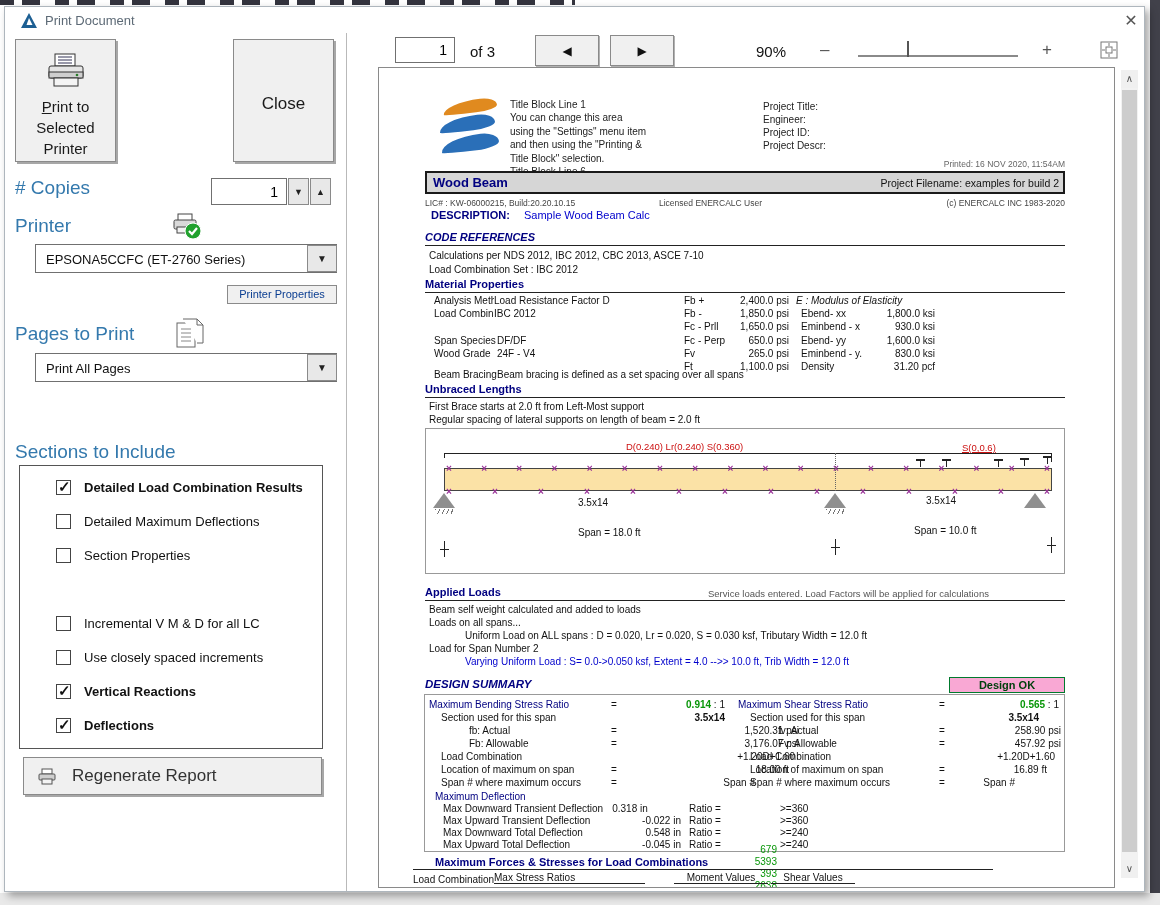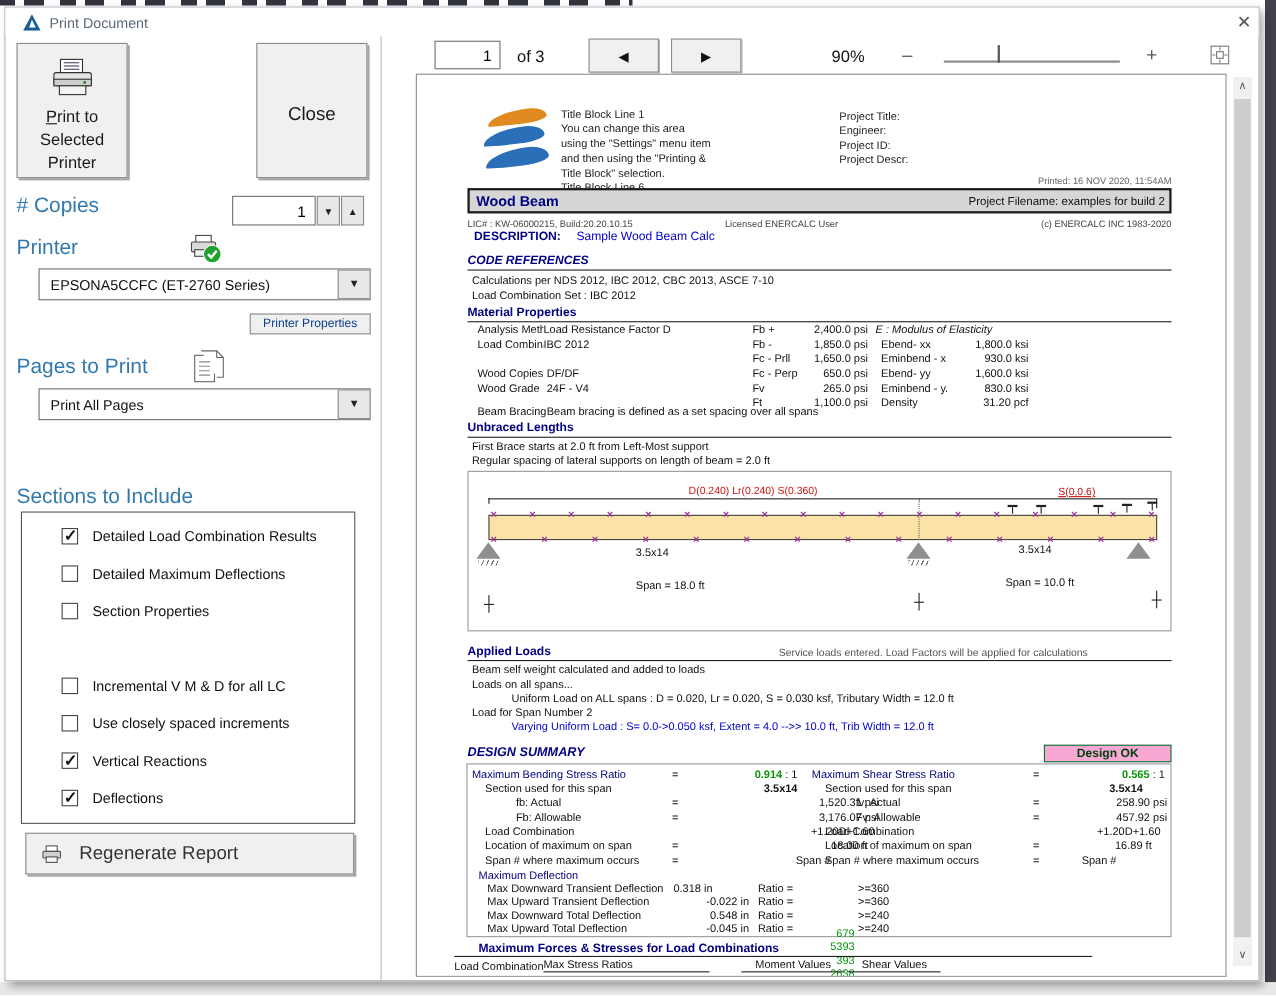--- a/index.html
+++ b/index.html
@@ -22,21 +22,21 @@
   
   .bigbtn{background:#f0f0f0;border:1px solid #8a8a8a;box-shadow:2px 2px 0 rgba(60,60,60,0.45);
     text-align:center;color:#1a1a1a;font-size:15px;cursor:pointer;}
   .blue-label{color:#3479ad;font-size:19px;}
   .win-border{border:1px solid #707070;background:#fff;}
   .dd-arrow{background:#e8e8e8;border:1px solid #8a8a8a;color:#222;text-align:center;cursor:pointer;}
   .smallbtn{background:#f0f0f0;border:1px solid #8a8a8a;font-size:11px;color:#0a3d91;text-align:center;cursor:pointer;}
   .chk{position:absolute;left:18px;top:0;width:15px;height:15px;border:1px solid #444;background:#fff;}
   .secrow{position:absolute;left:18px;width:280px;height:18px;}
   .secrow .chklbl{position:absolute;left:46px;top:0;font-size:13px;color:#111;white-space:nowrap;}
-  .secrow.checked .chklbl{font-weight:normal;}
+  .secrow.checked .chklbl{font-weight:bold;}
   .secrow.checked .chk::after{content:"✓";position:absolute;left:1px;top:-3px;font-size:15px;font-weight:bold;color:#111;}
   u{text-decoration:underline;}
 
   
   .navbtn{background:#f0f0f0;border:1px solid #8a8a8a;box-shadow:1px 1px 0 rgba(60,60,60,0.4);
     text-align:center;font-size:12px;color:#111;cursor:pointer;}
   #zoom-track{height:2px;background:#8a8a8a;}
   #zoom-handle{width:2px;height:16px;background:#555;cursor:pointer;}
 
   
@@ -240,21 +240,21 @@
       <div class="abs r10 nowrap" style="left:50px;top:182px;">Calculations per NDS 2012, IBC 2012, CBC 2013, ASCE 7-10</div>
       <div class="abs r10 nowrap" style="left:50px;top:196px;">Load Combination Set : IBC 2012</div>
 
       <div class="abs navy bold r11" style="left:46px;top:210px;">Material Properties</div>
       <div class="rule abs" style="left:46px;top:224px;width:640px;"></div>
 
       <div class="abs r10 clip nowrap" style="left:55px;top:227px;width:60px;">Analysis Method</div>
       <div class="abs r10 nowrap" style="left:115px;top:227px;">Load Resistance Factor D</div>
       <div class="abs r10 clip nowrap" style="left:55px;top:240px;width:60px;">Load Combination</div>
       <div class="abs r10 nowrap" style="left:115px;top:240px;">IBC 2012</div>
-      <div class="abs r10 nowrap" style="left:55px;top:267px;">Wood Copies</div>
+      <div class="abs r10 nowrap" style="left:55px;top:267px;">Span Species</div>
       <div class="abs r10 nowrap" style="left:118px;top:267px;">DF/DF</div>
       <div class="abs r10 nowrap" style="left:55px;top:280px;">Wood Grade</div>
       <div class="abs r10 nowrap" style="left:118px;top:280px;">24F - V4</div>
       <div class="abs r10 nowrap" style="left:55px;top:301px;">Beam Bracing</div>
       <div class="abs r10 nowrap" style="left:118px;top:301px;text-align:center;">Beam bracing is defined as a set spacing over all spans</div>
 
       <div class="abs r10 nowrap" style="left:305px;top:227px;">Fb +</div>
       <div class="abs r10 rt nowrap" style="left:300px;top:227px;width:110px;">2,400.0 psi</div>
       <div class="abs r10 nowrap" style="left:305px;top:240px;">Fb -</div>
       <div class="abs r10 rt nowrap" style="left:300px;top:240px;width:110px;">1,850.0 psi</div>

